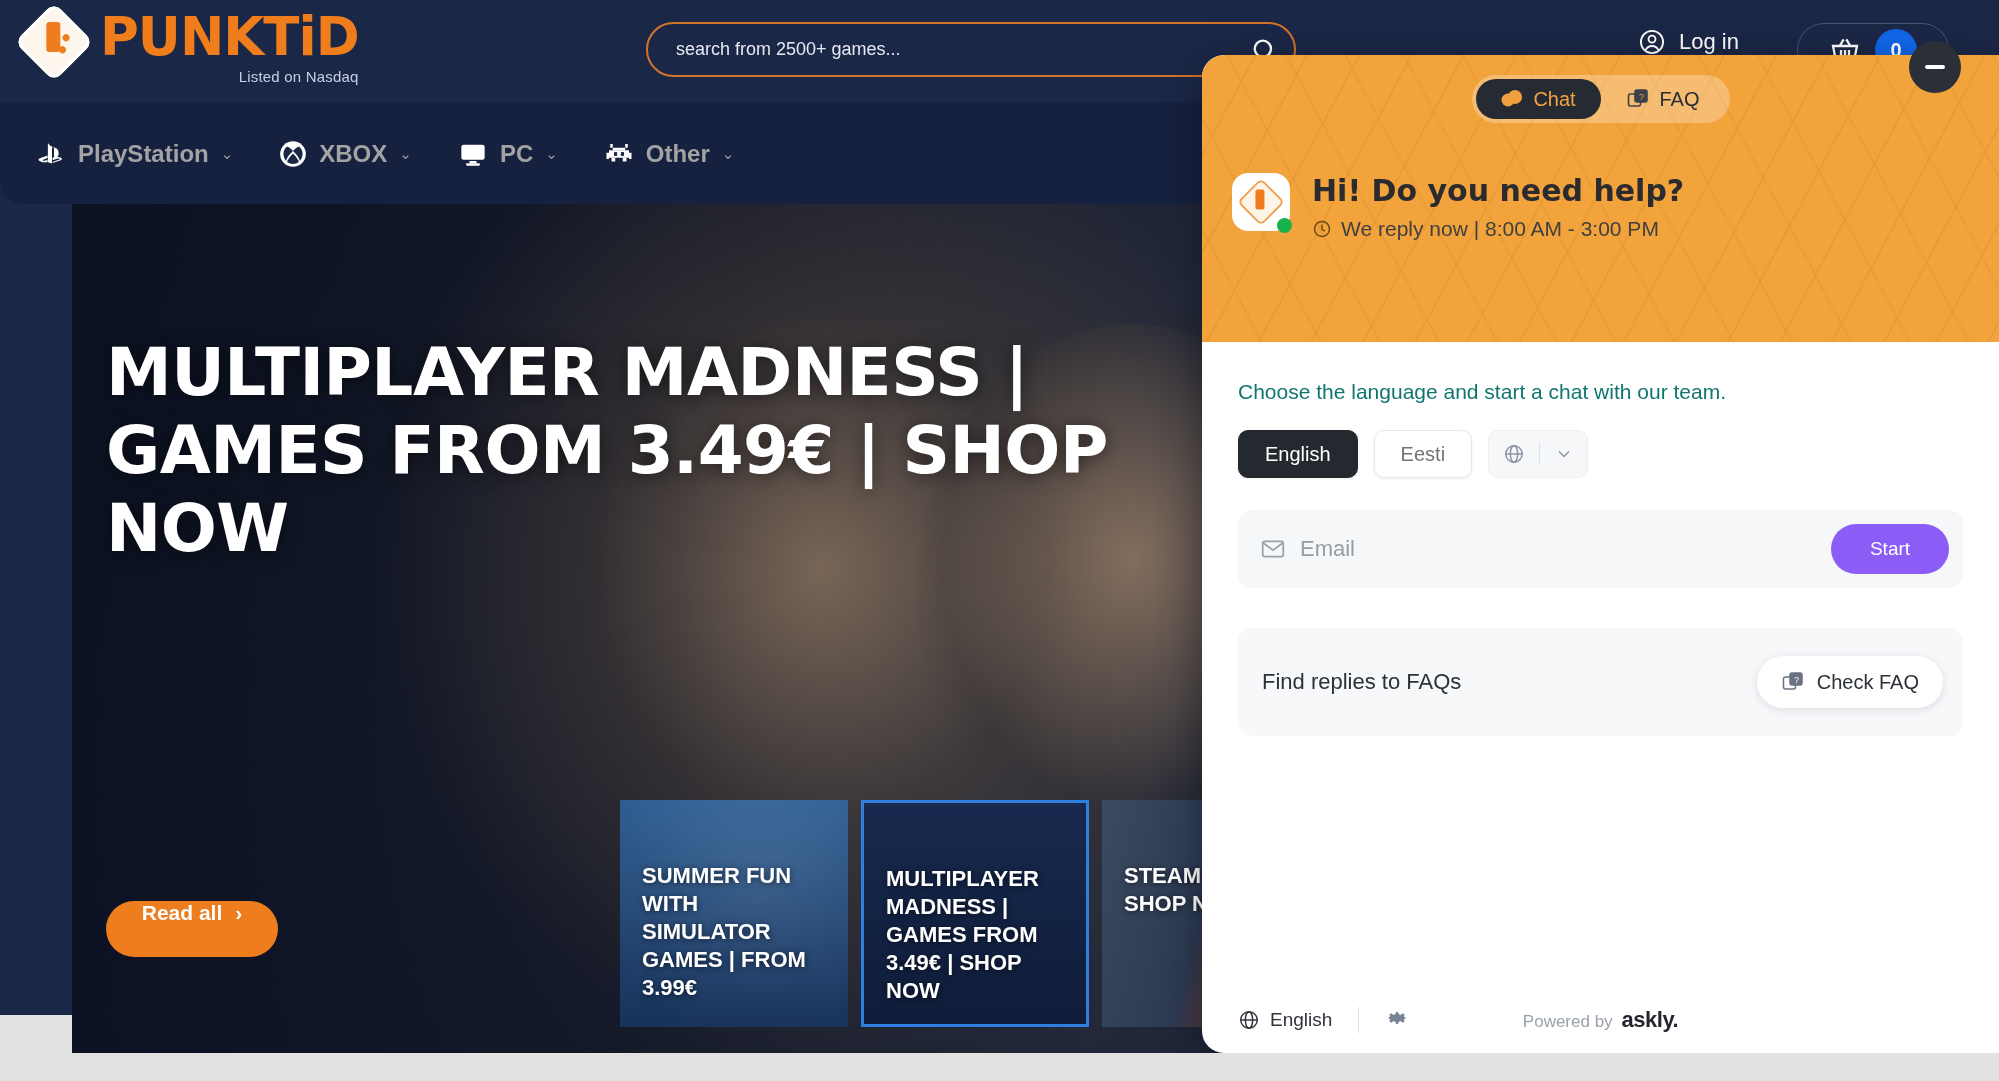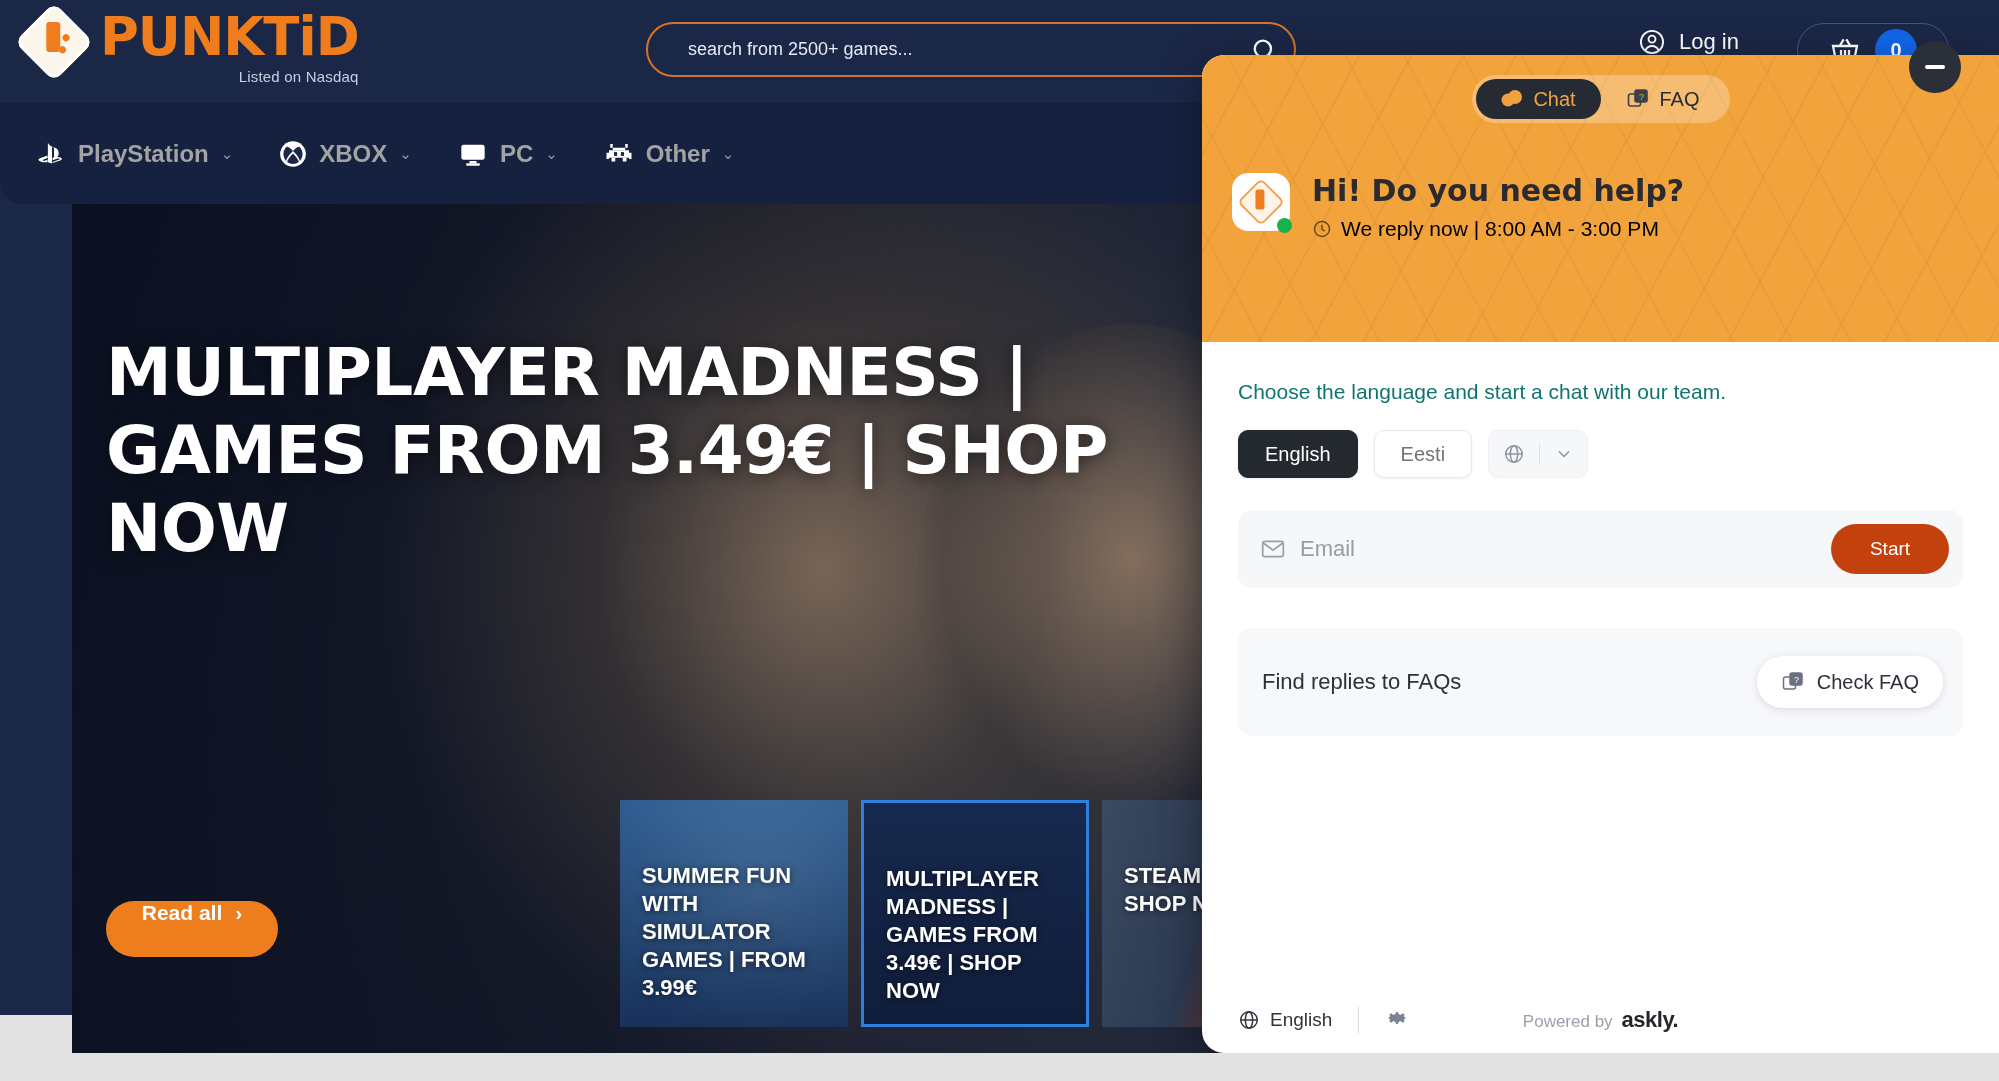--- a/index.html
+++ b/index.html
@@ -65,21 +65,21 @@
   .search-box {
     position: absolute; left: 646px; top: 22px;
     width: 650px; height: 55px;
     border: 2px solid #d4732a;
     border-radius: 32px;
     background: #1b2746;
     display: flex; align-items: center;
   }
   .search-input {
     flex: 1; border: none; outline: none; background: transparent;
-    color: #fff; font-size: 18px; padding-left: 40px;
+    color: #fff; font-size: 18px; padding-left: 28px;
     font-family: "Liberation Sans", sans-serif;
   }
   .search-input::placeholder { color: #e6e9f2; }
   .search-btn {
     width: 60px; height: 100%; background: transparent; border: none;
     display: flex; align-items: center; justify-content: center;
     cursor: pointer;
   }
 
   .login {
@@ -249,21 +249,21 @@
   .avatar .online {
     position: absolute; right: -2px; bottom: -2px;
     width: 15px; height: 15px; border-radius: 50%;
     background: #17b34a;
   }
   .greet-title {
     font-size: 30px; font-weight: 700; color: #2b2b2f;
     font-family: "DejaVu Sans", sans-serif; line-height: 36px;
   }
   .greet-sub {
-    font-size: 21px; color: #000000; margin-top: 8px;
+    font-size: 21px; color: #404040; margin-top: 8px;
     display: flex; align-items: center; gap: 9px;
   }
 
   .chat-body { padding: 38px 36px 0 36px; flex: 1; }
   .choose-text { font-size: 21px; color: #0f766e; }
   .lang-row { display: flex; gap: 16px; margin-top: 26px; }
   .lang-btn {
     height: 48px; padding: 0 26px; border-radius: 10px;
     background: #fff; border: 1px solid #e6e8ee;
     display: flex; align-items: center; justify-content: center;
@@ -285,21 +285,21 @@
     display: flex; align-items: center; padding: 0 14px 0 22px;
   }
   .email-input {
     flex: 1; border: none; outline: none; background: transparent;
     font-size: 22px; color: #2d3139; margin-left: 14px;
     font-family: "Liberation Sans", sans-serif;
   }
   .email-input::placeholder { color: #969ba6; }
   .start-btn {
     width: 118px; height: 50px; border-radius: 26px;
-    background: #c2410c; color: #fff; border: none;
+    background: #8b5cf6; color: #fff; border: none;
     font-size: 19px; cursor: pointer;
     font-family: "Liberation Sans", sans-serif;
   }
 
   .faq-row {
     margin-top: 40px; height: 108px;
     background: #f7f8fa; border-radius: 14px;
     display: flex; align-items: center; justify-content: space-between;
     padding: 0 20px 0 24px;
   }

